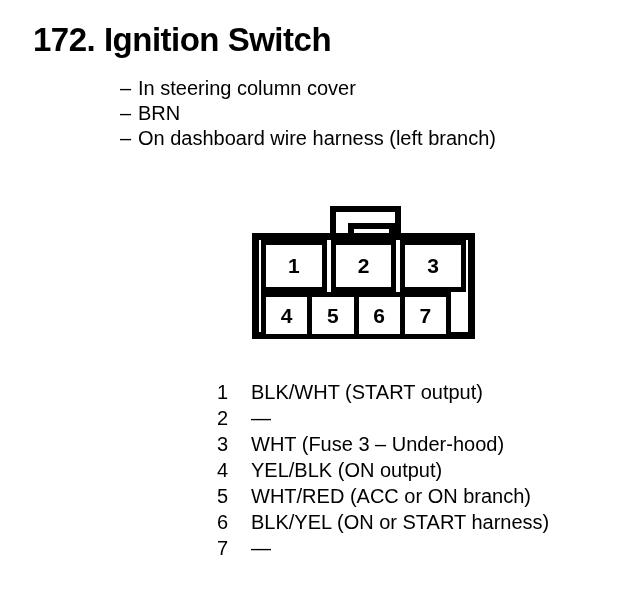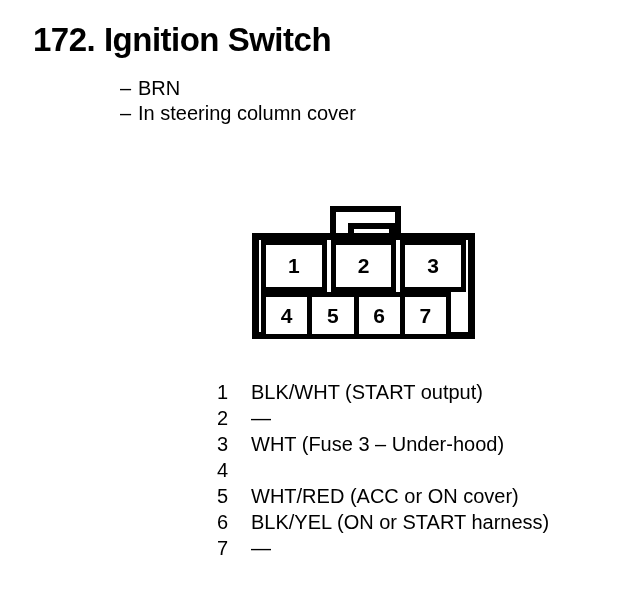--- a/index.html
+++ b/index.html
@@ -162,24 +162,27 @@
     margin-left: 12px;
   }
 </style>
 </head>
 <body>
 
 <div class="page-title">172. Ignition Switch</div>
 
 <div class="spec-list">
   <div class="spec-item">
+    <span class="spec-dash">–</span><span>In steering column cover</span>
+  </div>
+  <div class="spec-item">
     <span class="spec-dash">–</span><span>BRN</span>
   </div>
   <div class="spec-item">
-    <span class="spec-dash">–</span><span>In steering column cover</span>
+    <span class="spec-dash">–</span><span>On dashboard wire harness (left branch)</span>
   </div>
 </div>
 
 <div class="connector">
 
   <div class="latch">
     <div class="latch-inner"></div>
   </div>
 
   <div class="shell">
@@ -210,24 +213,25 @@
   <div class="pin-row">
     <span class="pin-num">2</span>
     <span class="pin-desc">—</span>
   </div>
   <div class="pin-row">
     <span class="pin-num">3</span>
     <span class="pin-desc">WHT (Fuse 3 – Under-hood)</span>
   </div>
   <div class="pin-row">
     <span class="pin-num">4</span>
+    <span class="pin-desc">YEL/BLK (ON output)</span>
   </div>
   <div class="pin-row">
     <span class="pin-num">5</span>
-    <span class="pin-desc">WHT/RED (ACC or ON cover)</span>
+    <span class="pin-desc">WHT/RED (ACC or ON branch)</span>
   </div>
   <div class="pin-row">
     <span class="pin-num">6</span>
     <span class="pin-desc">BLK/YEL (ON or START harness)</span>
   </div>
   <div class="pin-row">
     <span class="pin-num">7</span>
     <span class="pin-desc">—</span>
   </div>
 </div>

